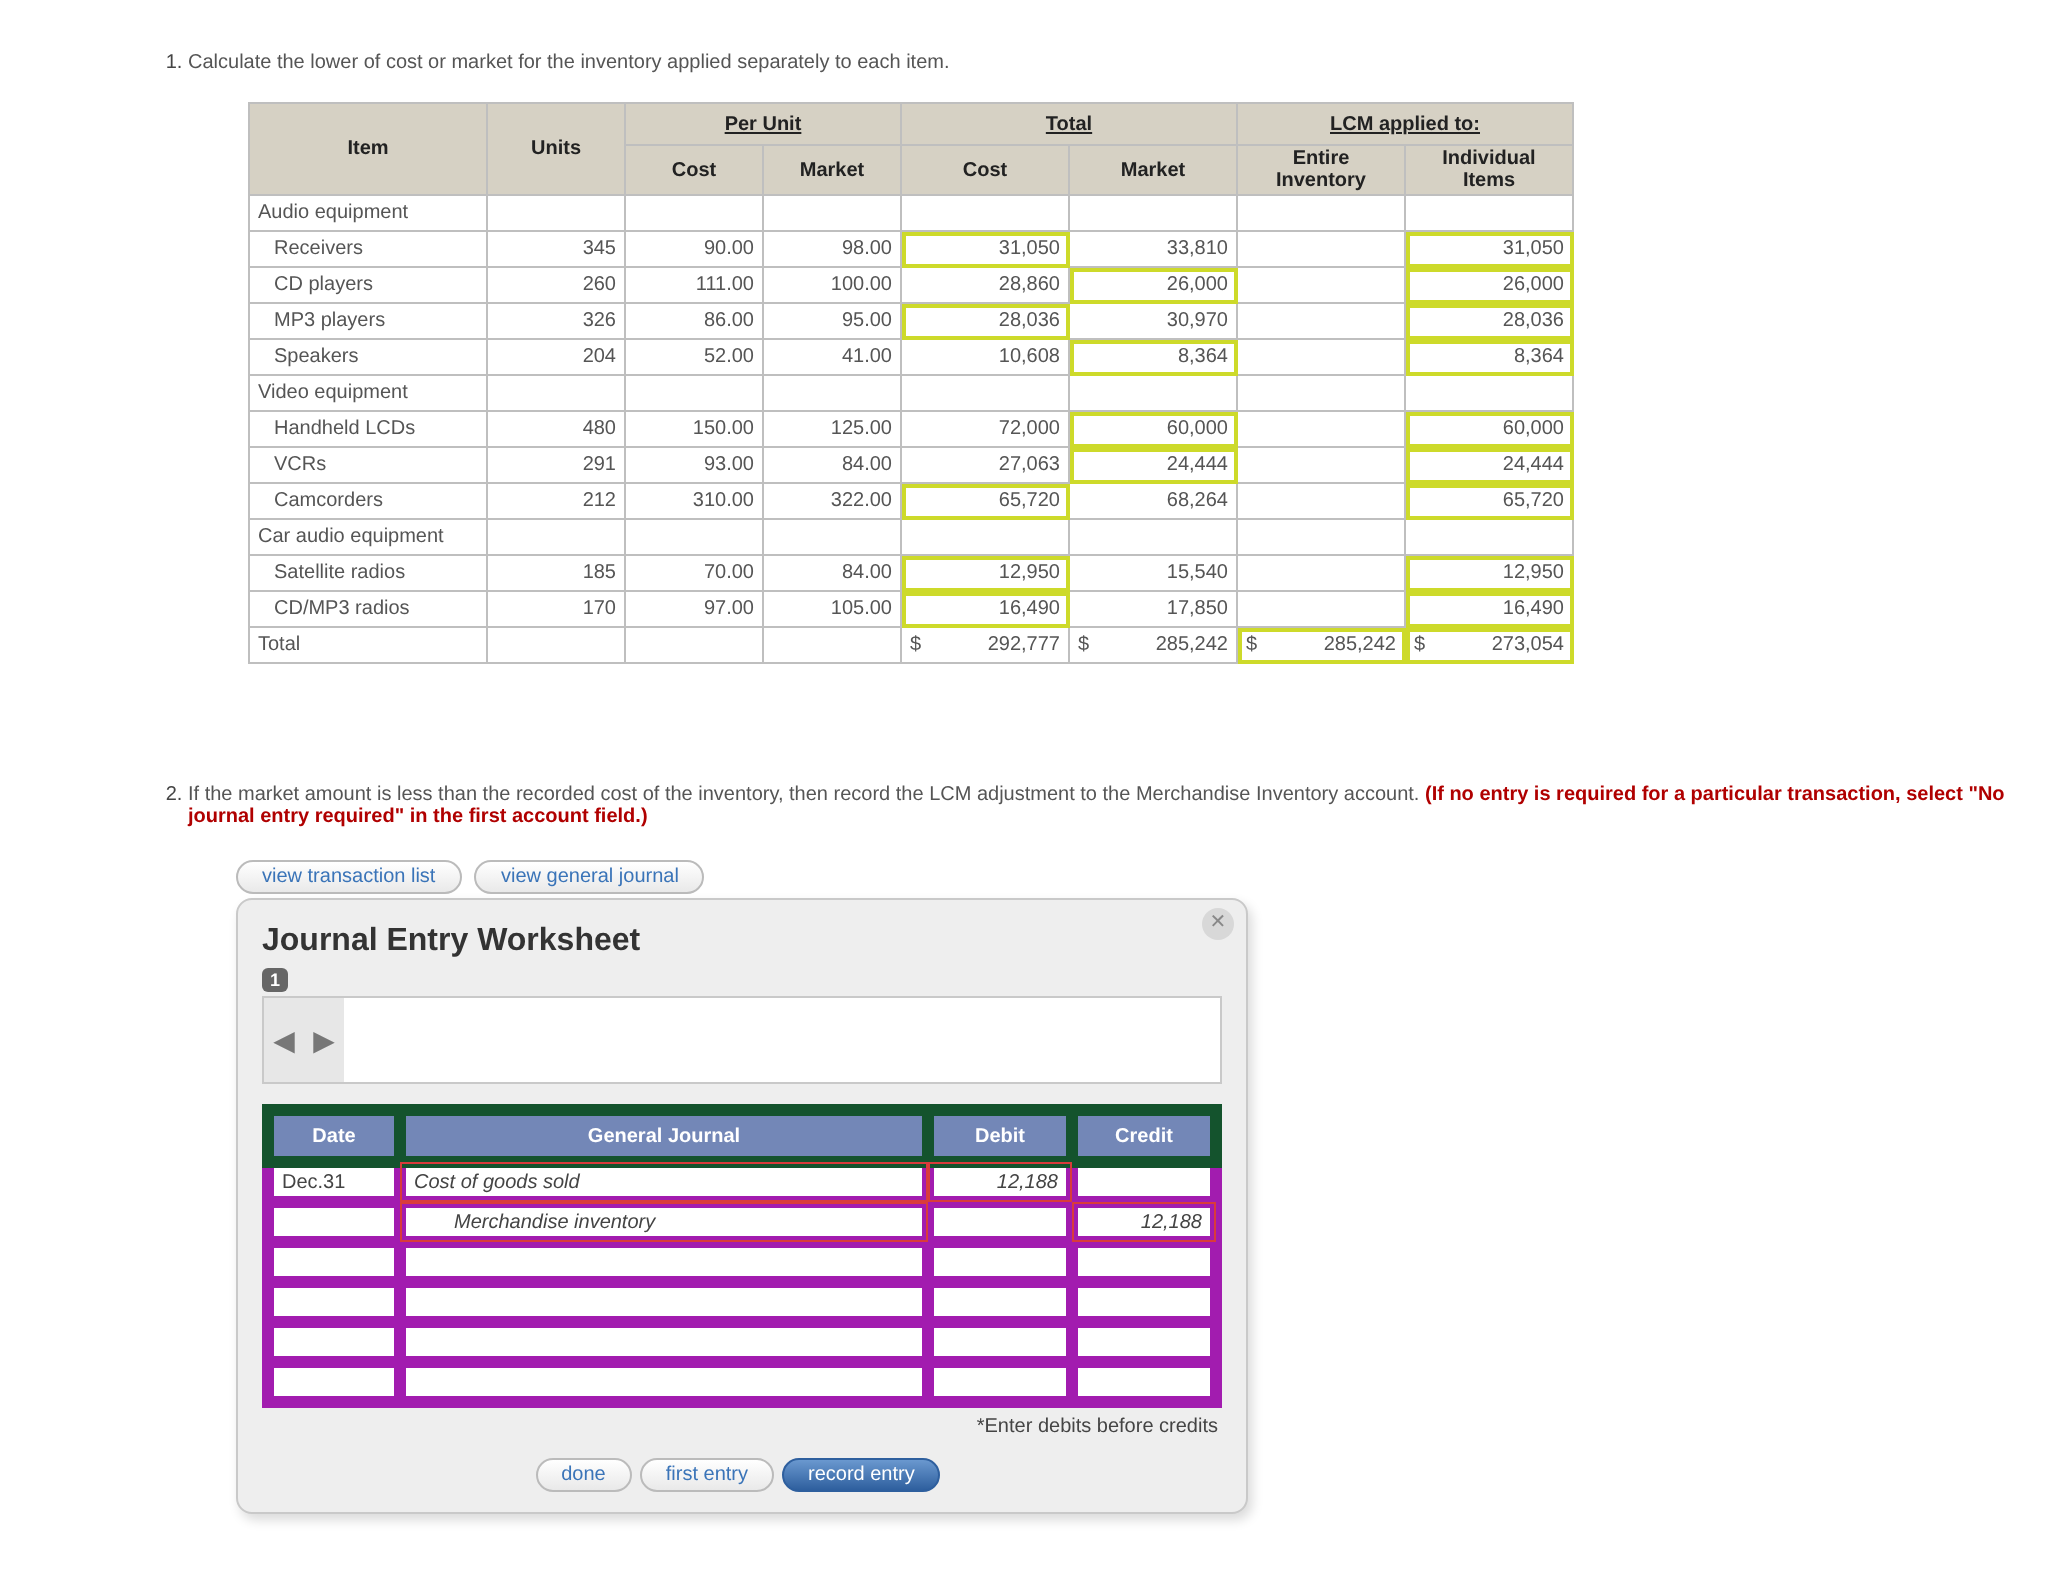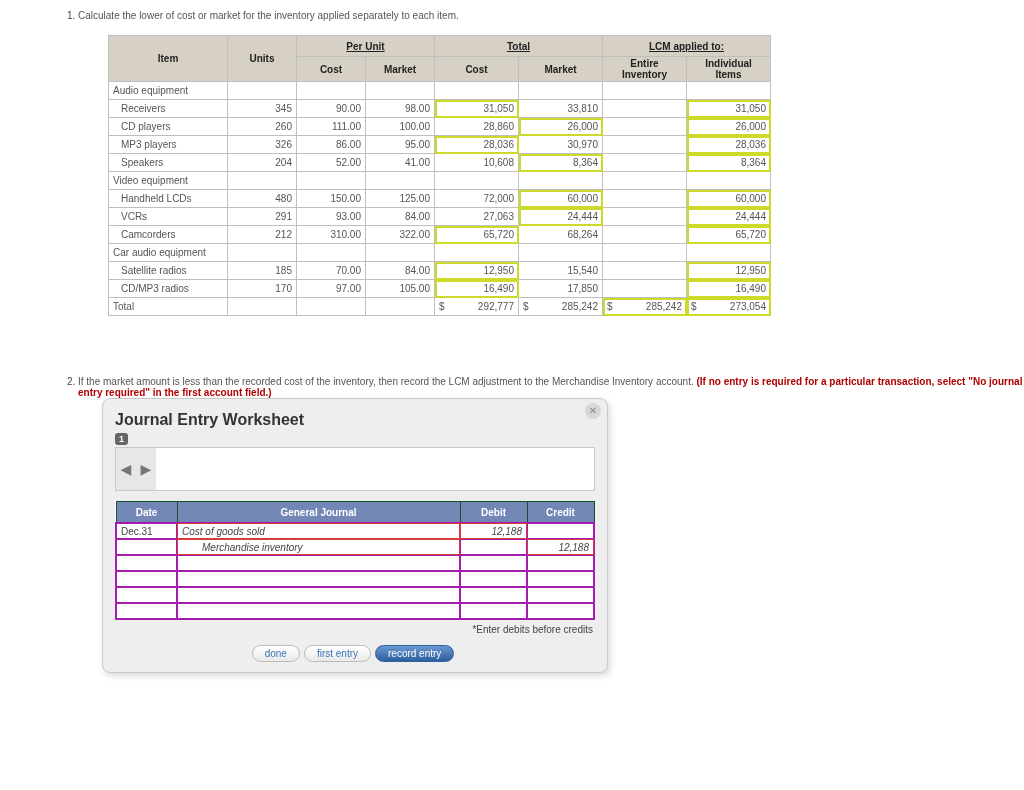--- a/index.html
+++ b/index.html
@@ -5,21 +5,21 @@
   body {
     font-family: Arial, Helvetica, sans-serif;
     font-size: 10px;
     color: #444;
     background: #fff;
     margin: 0;
     padding: 10px 0 20px 60px;
     width: 1024px;
     box-sizing: border-box;
   }
-  ol { list-style: decimal; margin: 0; padding-left: 18px; }
+  ol { list-style: decimal; margin: 16px; padding-left: 18px; }
   ol > li { margin-bottom: 60px; }
   .qtext { font-size: 10px; color: #555; }
   .note-red { color: #b00000; font-weight: bold; }
   
   table.inv {
     border-collapse: collapse;
     margin: 14px 0 0 30px;
     font-size: 10px;
     color: #555;
   }
@@ -129,28 +129,28 @@
   
   table.gj {
     border-collapse: collapse;
     width: 100%;
     font-size: 10px;
     background: #fff;
   }
   .gj th {
     background: #7387b7;
     color: #fff;
-    border: 1px solid #14532d;
+    border: 6px solid #14532d;
     padding: 2px 4px;
     height: 16px;
     text-align: center;
     font-weight: bold;
   }
   .gj td {
-    border: 2px solid #a21caf;
+    border: 6px solid #a21caf;
     padding: 0 4px;
     height: 14px;
     text-align: right;
   }
   .gj td.left { text-align: left; }
   .gj td.ind { padding-left: 24px; text-align: left; }
   .gj td.hi { outline: 1px solid #d93b3b; outline-offset: -1px; font-style: italic; }
   .gj .col-date { width: 52px; }
   .gj .col-acct { }
   .gj .col-dr, .gj .col-cr { width: 58px; }
@@ -312,20 +312,24 @@
       <td class="dollar-cell hi-green2"><span class="d">$</span><span>273,054</span></td>
     </tr>
   </tbody>
       </table>
 </li>
 
 <li>
   <span class="qtext">If the market amount is less than the recorded cost of the inventory, then record the LCM adjustment to the Merchandise Inventory account. </span>
   <span class="qtext note-red">(If no entry is required for a particular transaction, select "No journal entry required" in the first account field.)</span>
 
+  <div class="btnrow">
+    <span class="pillbtn">view transaction list</span>
+    <span class="pillbtn">view general journal</span>
+  </div>
 
   <div class="panel">
     <div class="close">✕</div>
     <h3>Journal Entry Worksheet</h3>
     <span class="stepbadge">1</span>
     <div class="recbox">
       <div class="arrow">◀</div>
       <div class="arrow right">▶</div>
     </div>
 

